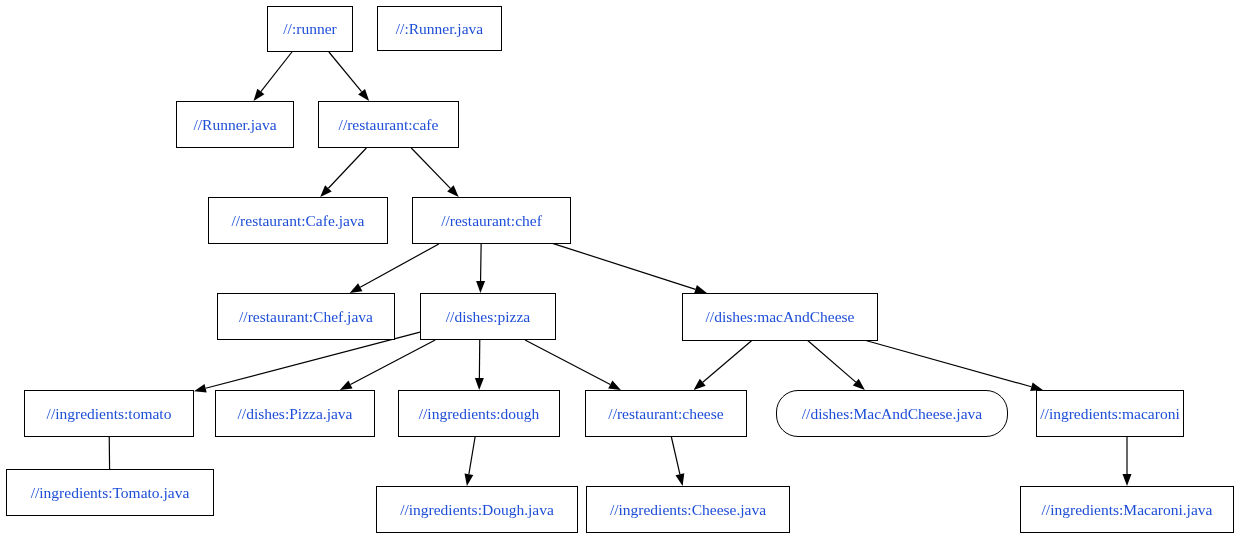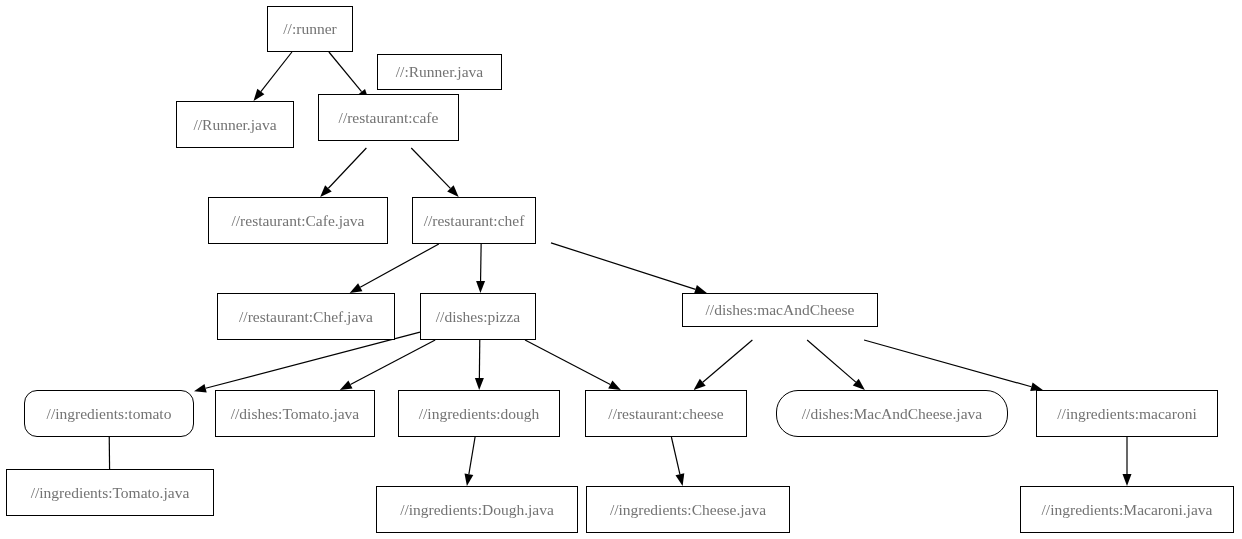--- a/index.html
+++ b/index.html
@@ -23,21 +23,21 @@
     top: 0;
     width: 1242px;
     height: 539px;
     pointer-events: none;
   }
   .node {
     position: absolute;
     box-sizing: border-box;
     border: 1px solid #000000;
     background: #ffffff;
-    color: #737373;
+    color: #1d4ed8;
     display: flex;
     align-items: center;
     justify-content: center;
     font-size: 15.5px;
     line-height: 1;
     white-space: nowrap;
   }
 </style>
 </head>
 <body>
@@ -76,32 +76,32 @@
       <polygon points="109.8,486.0,105.1,474.0,114.1,474.0" fill="#000000"></polygon>
       <line x1="475.0833333333333" y1="437" x2="468.88945451433096" y2="474.16327291401427" stroke="#000000" stroke-width="1.2"></line>
       <polygon points="466.9,486.0,464.5,473.4,473.3,474.9" fill="#000000"></polygon>
       <line x1="671.3854166666666" y1="437" x2="679.9340694573806" y2="474.3032121776607" stroke="#000000" stroke-width="1.2"></line>
       <polygon points="682.6,486.0,675.5,475.3,684.3,473.3" fill="#000000"></polygon>
       <line x1="1127" y1="437" x2="1127" y2="474" stroke="#000000" stroke-width="1.2"></line>
       <polygon points="1127.0,486.0,1122.5,474.0,1131.5,474.0" fill="#000000"></polygon>
     </svg>
   <div id="nodes-layer">
       <div class="node" style="left: 267px; top: 6px; width: 86px; height: 46px;">//:runner</div>
-      <div class="node" style="left: 377px; top: 6px; width: 125px; height: 36px; margin-top: 48px;">//:Runner.java</div>
+      <div class="node" style="left: 377px; top: 6px; width: 125px; height: 45px;">//:Runner.java</div>
       <div class="node" style="left: 176px; top: 101px; width: 118px; height: 47px;">//Runner.java</div>
-      <div class="node" style="left: 318px; top: 94px; width: 141px; height: 47px;">//restaurant:cafe</div>
+      <div class="node" style="left: 318px; top: 101px; width: 141px; height: 47px;">//restaurant:cafe</div>
       <div class="node" style="left: 208px; top: 197px; width: 180px; height: 47px;">//restaurant:Cafe.java</div>
-      <div class="node" style="left: 412px; top: 197px; width: 124px; height: 47px;">//restaurant:chef</div>
+      <div class="node" style="left: 412px; top: 197px; width: 159px; height: 47px;">//restaurant:chef</div>
       <div class="node" style="left: 217px; top: 293px; width: 178px; height: 47px;">//restaurant:Chef.java</div>
-      <div class="node" style="left: 420px; top: 293px; width: 116px; height: 47px;">//dishes:pizza</div>
-      <div class="node" style="left: 682px; top: 293px; width: 196px; height: 34px;">//dishes:macAndCheese</div>
-      <div class="node" style="left: 24px; top: 390px; width: 170px; height: 47px; border-radius: 13px;">//ingredients:tomato</div>
-      <div class="node" style="left: 215px; top: 390px; width: 160px; height: 47px;">//dishes:Tomato.java</div>
+      <div class="node" style="left: 420px; top: 293px; width: 136px; height: 47px;">//dishes:pizza</div>
+      <div class="node" style="left: 682px; top: 293px; width: 196px; height: 48px;">//dishes:macAndCheese</div>
+      <div class="node" style="left: 24px; top: 390px; width: 170px; height: 47px;">//ingredients:tomato</div>
+      <div class="node" style="left: 215px; top: 390px; width: 160px; height: 47px;">//dishes:Pizza.java</div>
       <div class="node" style="left: 398px; top: 390px; width: 162px; height: 47px;">//ingredients:dough</div>
       <div class="node" style="left: 585px; top: 390px; width: 162px; height: 47px;">//restaurant:cheese</div>
       <div class="node" style="left: 776px; top: 390px; width: 232px; height: 47px; border-radius: 22px;">//dishes:MacAndCheese.java</div>
-      <div class="node" style="left: 1036px; top: 390px; width: 182px; height: 47px;">//ingredients:macaroni</div>
+      <div class="node" style="left: 1036px; top: 390px; width: 148px; height: 47px;">//ingredients:macaroni</div>
       <div class="node" style="left: 6px; top: 469px; width: 208px; height: 47px;">//ingredients:Tomato.java</div>
       <div class="node" style="left: 376px; top: 486px; width: 202px; height: 47px;">//ingredients:Dough.java</div>
       <div class="node" style="left: 586px; top: 486px; width: 204px; height: 47px;">//ingredients:Cheese.java</div>
       <div class="node" style="left: 1020px; top: 486px; width: 214px; height: 47px;">//ingredients:Macaroni.java</div>
     </div>
 </div>
 
 </body></html>

